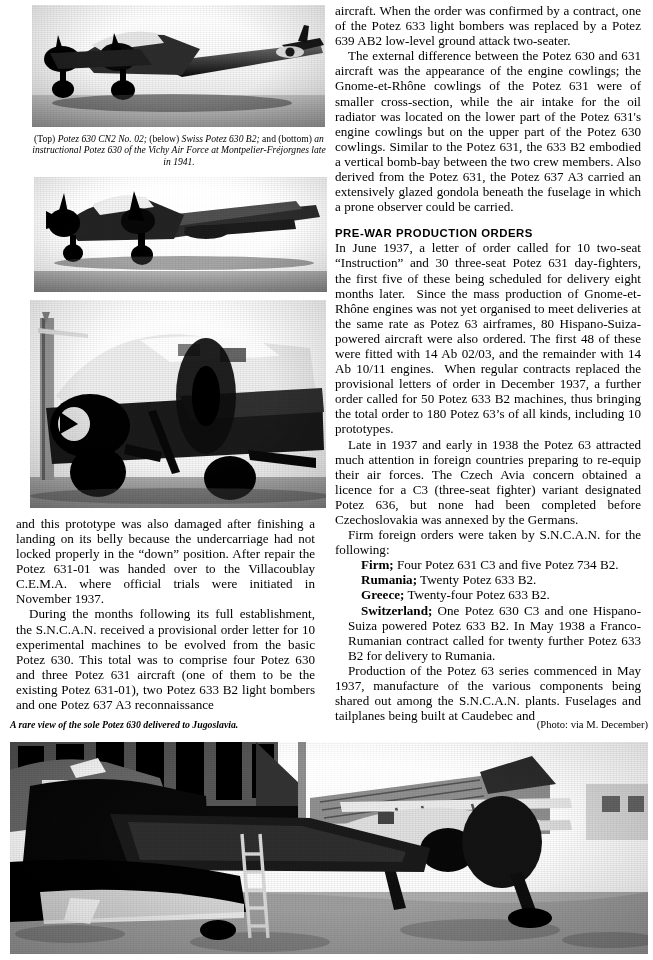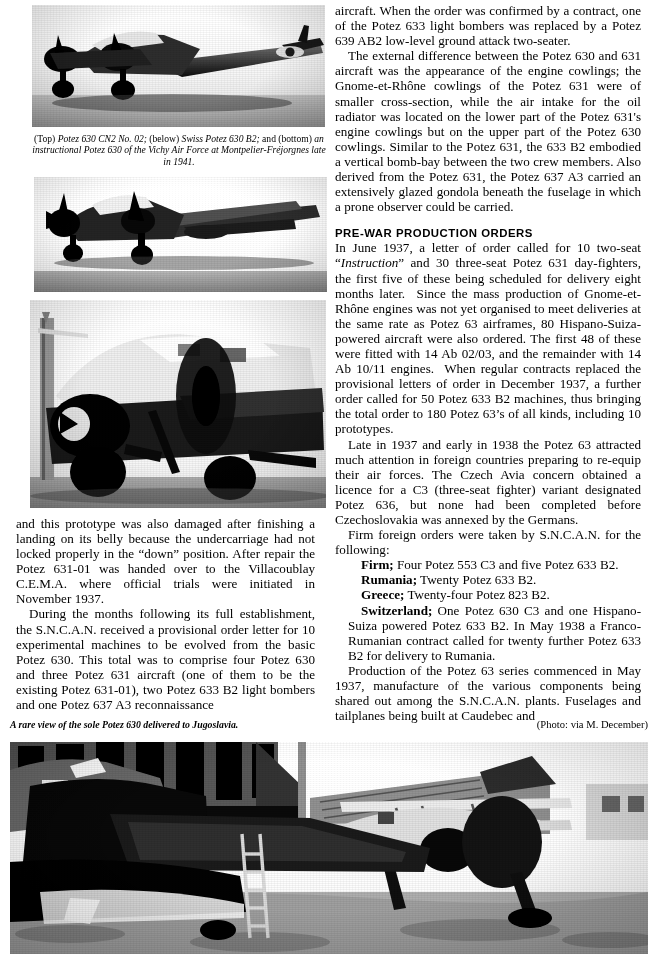--- a/index.html
+++ b/index.html
@@ -57,21 +57,21 @@
   .sec-head {
     margin: 13px 0 1px 0;
     font-family: "Liberation Sans", "DejaVu Sans", sans-serif;
     font-size: 11.4px;
     font-weight: bold;
     letter-spacing: 0.5px;
     text-align: left;
   }
 
   .country { font-weight: bold; }
-  .ital { font-style: italic; }
+  .ital { }
 
   ul.orders {
     margin: 0;
     padding: 0;
     list-style: none;
   }
   ul.orders li {
     font-size: 13.1px;
     line-height: 15.1px;
     text-align: justify;
@@ -312,23 +312,23 @@
 
       <h2 class="sec-head">PRE-WAR PRODUCTION ORDERS</h2>
 
       <p class="body noindent">In June 1937, a letter of order called for 10 two-seat
         “<span class="ital">Instruction</span>” and 30 three-seat Potez 631 day-fighters, the first five of these being scheduled for delivery eight months later.&nbsp; Since the mass production of Gnome-et-Rhône engines was not yet organised to meet deliveries at the same rate as Potez 63 airframes, 80 Hispano-Suiza-powered aircraft were also ordered. The first 48 of these were fitted with 14 Ab 02/03, and the remainder with 14 Ab 10/11 engines.&nbsp; When regular contracts replaced the provisional letters of order in December 1937, a further order called for 50 Potez 633 B2 machines, thus bringing the total order to 180 Potez 63’s of all kinds, including 10 prototypes.</p>
 
       <p class="body">Late in 1937 and early in 1938 the Potez 63 attracted much attention in foreign countries preparing to re-equip their air forces.  The Czech Avia concern obtained a licence for a C3 (three-seat fighter) variant designated Potez 636, but none had been completed before Czechoslovakia was annexed by the Germans.</p>
       <p class="body">Firm foreign orders were taken by S.N.C.A.N. for the following:</p>
 
       <ul class="orders">
-        <li class="hang"><span class="country">Firm;</span><span> Four Potez 553 C3 and five Potez 633 B2.</span></li>
+        <li class="hang"><span class="country">Firm;</span><span> Four Potez 631 C3 and five Potez 734 B2.</span></li>
         <li class="hang"><span class="country">Rumania;</span><span> Twenty Potez 633 B2.</span></li>
-        <li class="hang"><span class="country">Greece;</span><span> Twenty-four Potez 823 B2.</span></li>
+        <li class="hang"><span class="country">Greece;</span><span> Twenty-four Potez 633 B2.</span></li>
         <li class="hang"><span class="country">Switzerland;</span><span> One Potez 630 C3 and one Hispano-Suiza powered Potez 633 B2.  In May 1938 a Franco-Rumanian contract called for twenty further Potez 633 B2 for delivery to Rumania.</span></li>
       </ul>
 
       <p class="body">Production of the Potez 63 series commenced in May 1937, manufacture of the various components being shared out among the S.N.C.A.N. plants. Fuselages and tailplanes being built at Caudebec and</p>
 
     </div>
   </div>
 
   <div class="capline">
     <div class="left">A rare view of the sole Potez 630 delivered to Jugoslavia.</div>

